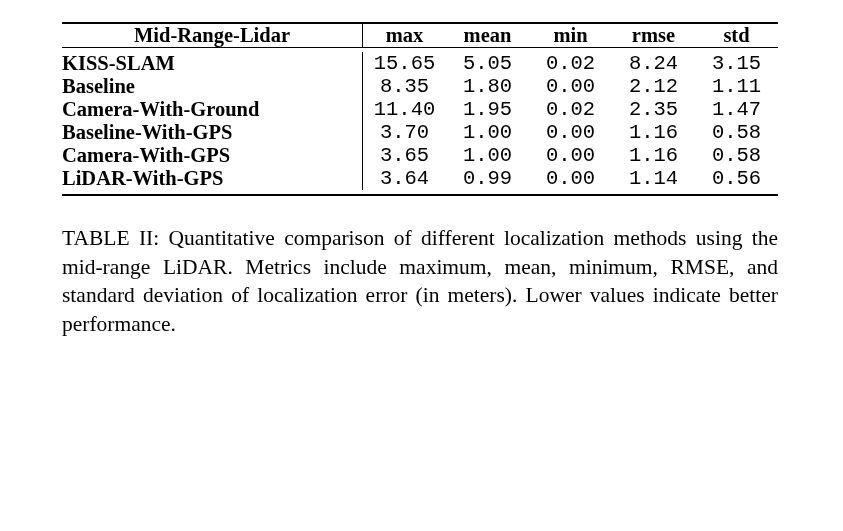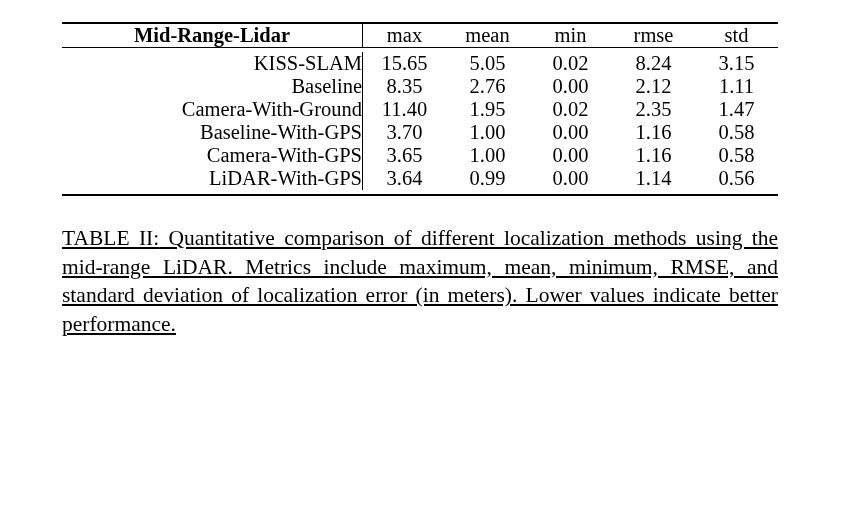--- a/index.html
+++ b/index.html
@@ -48,47 +48,47 @@
   th.head-label {
     text-align: center;
     font-weight: bold;
     font-size: 20.5px;
     padding: 4px 14px 6px 0;
     width: 300px;
     border-right: 1.2px solid #000;
   }
   th.head-metric {
     text-align: center;
-    font-weight: normal;
+    font-weight: bold;
     font-size: 20.5px;
     padding: 4px 0 6px 0;
     width: 83px;
   }
   td.row-label {
-    text-align: right;
-    font-weight: normal;
+    text-align: left;
+    font-weight: bold;
     font-size: 20.5px;
     padding: 2.5px 14px 2.5px 0;
     border-right: 1.2px solid #000;
     white-space: nowrap;
   }
   td.cell {
     text-align: center;
     font-size: 20.5px;
     padding: 2.5px 0;
+    font-family: Liberation Mono, monospace;
   }
   .caption {
     width: 716px;
     margin: 28px auto 6px auto;
     font-size: 21.5px;
     line-height: 1.33;
     text-align: justify;
     text-justify: inter-word;
     font-family: "Liberation Serif", serif;
-    text-decoration: underline;
   }
   .caption .cap-label {
     font-family: "Liberation Serif", serif;
   }
 </style>
 </head>
 <body>
 
 <div class="page">
 
@@ -116,21 +116,21 @@
         <td class="row-label">KISS-SLAM</td>
         <td class="cell">15.65</td>
         <td class="cell">5.05</td>
         <td class="cell">0.02</td>
         <td class="cell">8.24</td>
         <td class="cell">3.15</td>
       </tr>
       <tr>
         <td class="row-label">Baseline</td>
         <td class="cell">8.35</td>
-        <td class="cell">2.76</td>
+        <td class="cell">1.80</td>
         <td class="cell">0.00</td>
         <td class="cell">2.12</td>
         <td class="cell">1.11</td>
       </tr>
       <tr>
         <td class="row-label">Camera-With-Ground</td>
         <td class="cell">11.40</td>
         <td class="cell">1.95</td>
         <td class="cell">0.02</td>
         <td class="cell">2.35</td>

